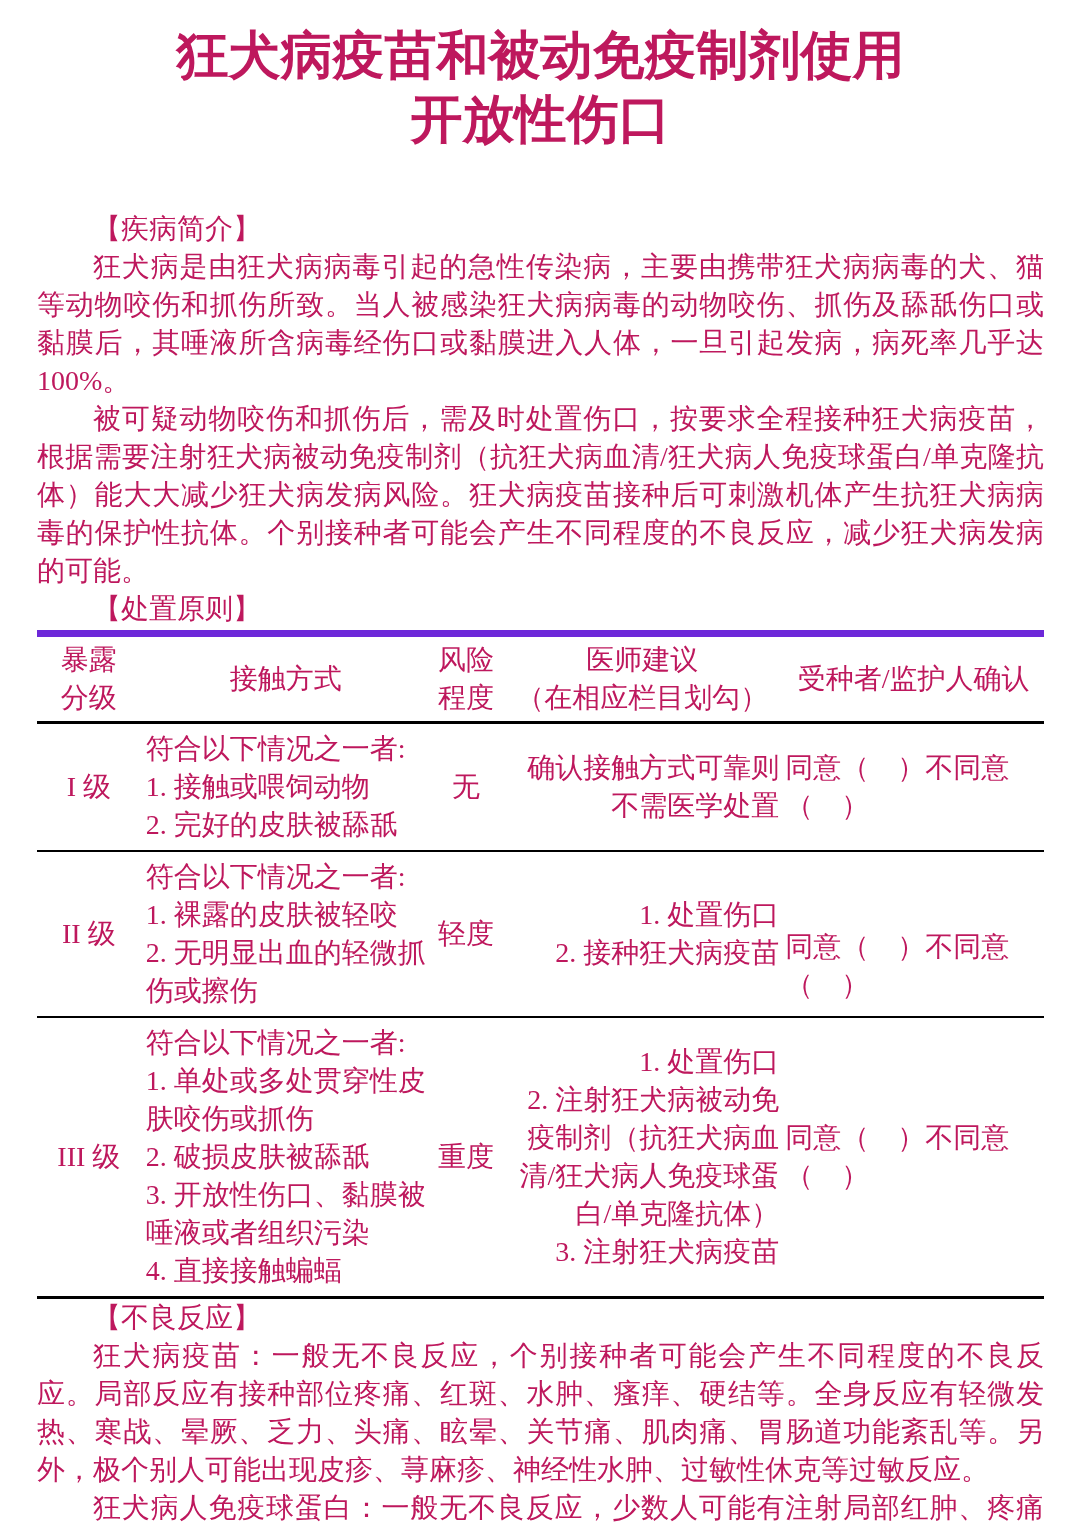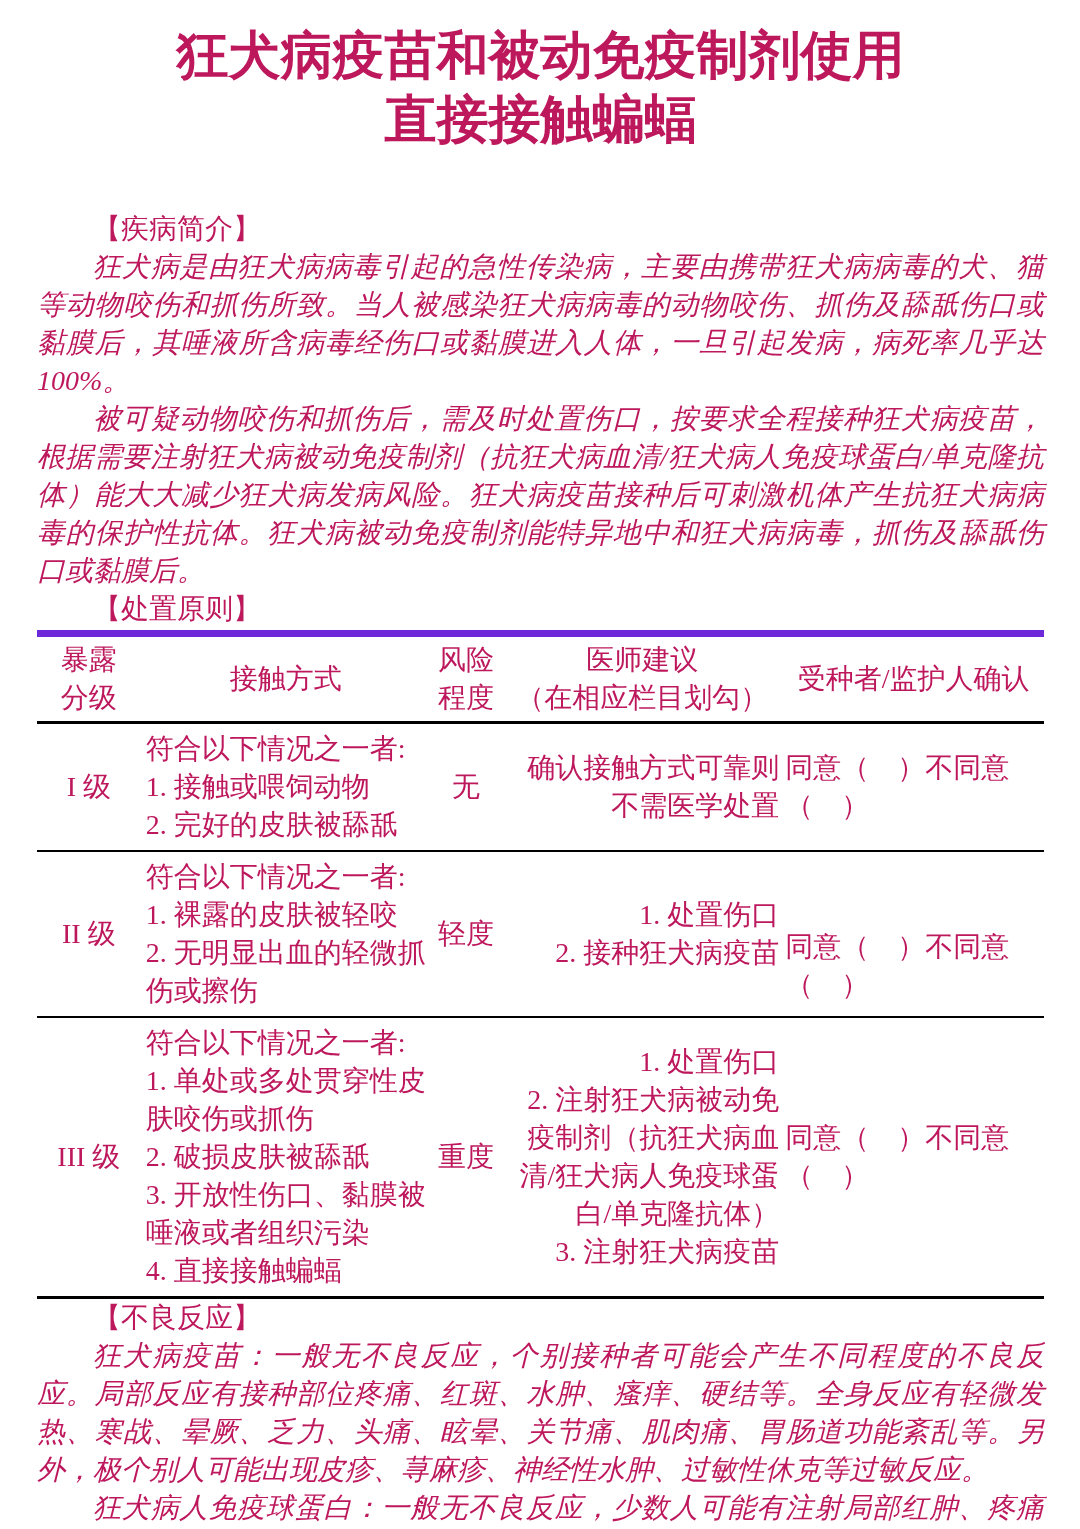--- a/index.html
+++ b/index.html
@@ -10,21 +10,21 @@
     font-family:"Liberation Serif","DejaVu Serif",serif;
     font-size:28px; line-height:38px;
     padding:24px 36px 0 37px;
   }
   .title {
     text-align:center; font-weight:700;
     font-size:52px; line-height:64px;
     margin-bottom:58px;
   }
   .heading { text-indent:2em; font-size:28px; }
-  .para { text-indent:2em; text-align:justify;font-style:italic; }
+  .para { text-indent:2em; text-align:justify; }
   table.ptable {
     width:100%; border-collapse:collapse; table-layout:fixed;
     border-top:7px solid #6d28d9; border-bottom:3px solid #000;
     margin-top:2px;
   }
   .ptable thead th {
     border-bottom:3px solid #000;
     font-weight:400; text-align:center; vertical-align:middle;
     padding:4px 2px;
   }
@@ -38,27 +38,27 @@
   .confirm-bottom { vertical-align:bottom !important; padding-bottom:12px !important; }
   .section { margin:0; }
 </style>
 </head>
 <body>
 
 <div class="page">
 
   <div class="title">
     <div>狂犬病疫苗和被动免疫制剂使用</div>
-    <div>直接接触蝙蝠</div>
+    <div>开放性伤口</div>
   </div>
 
   <div class="section">
     <div class="heading">【疾病简介】</div>
     <p class="para">狂犬病是由狂犬病病毒引起的急性传染病，主要由携带狂犬病病毒的犬、猫等动物咬伤和抓伤所致。当人被感染狂犬病病毒的动物咬伤、抓伤及舔舐伤口或黏膜后，其唾液所含病毒经伤口或黏膜进入人体，一旦引起发病，病死率几乎达100%。</p>
-    <p class="para">被可疑动物咬伤和抓伤后，需及时处置伤口，按要求全程接种狂犬病疫苗，根据需要注射狂犬病被动免疫制剂（抗狂犬病血清/狂犬病人免疫球蛋白/单克隆抗体）能大大减少狂犬病发病风险。狂犬病疫苗接种后可刺激机体产生抗狂犬病病毒的保护性抗体。狂犬病被动免疫制剂能特异地中和狂犬病病毒，抓伤及舔舐伤口或黏膜后。</p>
+    <p class="para">被可疑动物咬伤和抓伤后，需及时处置伤口，按要求全程接种狂犬病疫苗，根据需要注射狂犬病被动免疫制剂（抗狂犬病血清/狂犬病人免疫球蛋白/单克隆抗体）能大大减少狂犬病发病风险。狂犬病疫苗接种后可刺激机体产生抗狂犬病病毒的保护性抗体。个别接种者可能会产生不同程度的不良反应，减少狂犬病发病的可能。</p>
   </div>
 
   <div class="section">
     <div class="heading">【处置原则】</div>
 
     <table class="ptable">
       <colgroup>
         <col style="width:10.3%">
         <col style="width:28.8%">
         <col style="width:7.0%">

